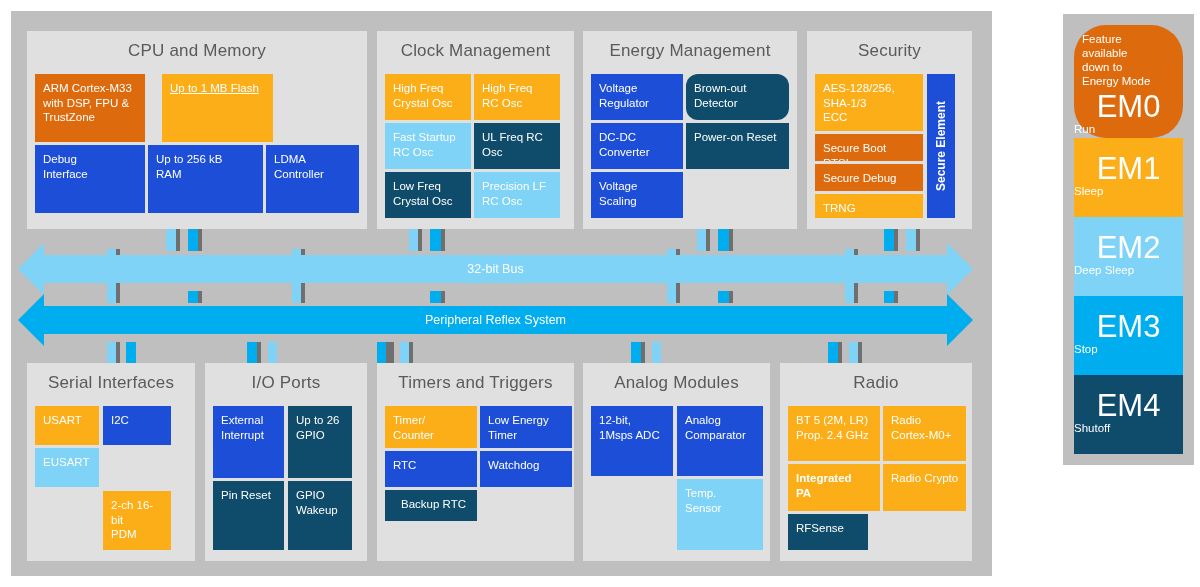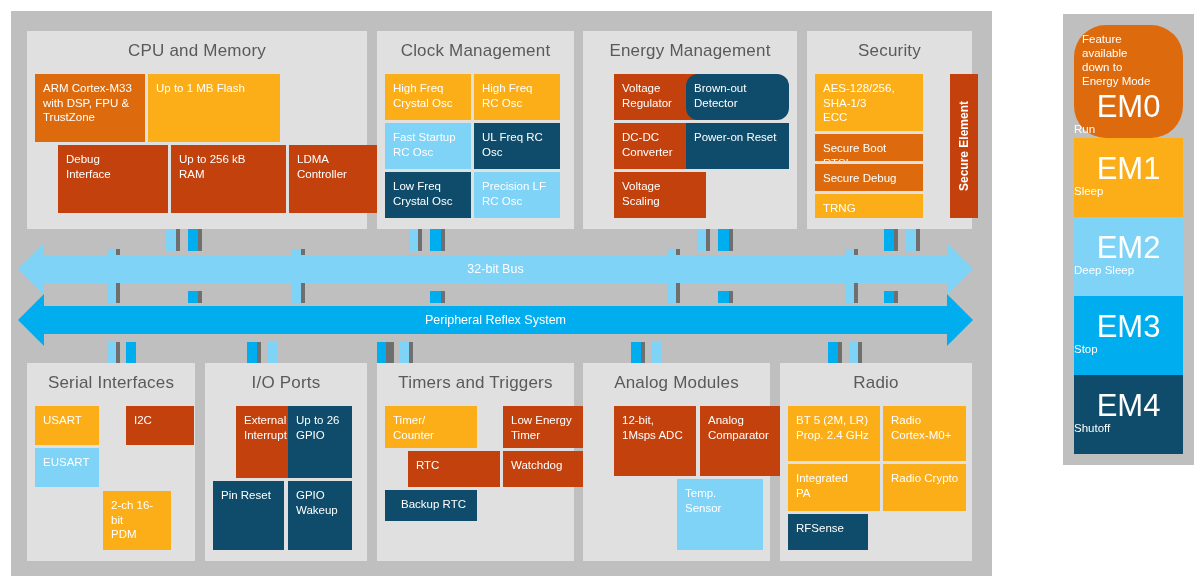--- a/index.html
+++ b/index.html
@@ -30,21 +30,21 @@
   .blk{
     position:absolute;box-sizing:border-box;
     color:#ffffff;font-size:11.5px;line-height:14.5px;
     padding:7px 7px 4px 8px;
     overflow:hidden;
     font-weight:400;
   }
   .blk.em0{background:#dd6b0d;}
   .blk.em1{background:#fbae17;}
   .blk.em2{background:#7ed3f7;}
-  .blk.em3{background:#c2410c;margin-left:23px;}
+  .blk.em3{background:#1d4ed8;}
   .blk.em4{background:#0f4c6b;}
   .blk .l{display:block;}
 
   
   .blk.vert{
     padding:0;display:flex;align-items:center;justify-content:center;
   }
   .blk.vert span{
     writing-mode:vertical-rl;transform:rotate(180deg);
     font-size:12px;white-space:nowrap;font-weight:700;
@@ -106,21 +106,21 @@
   <div class="chip-frame"></div>
 
   <div id="layer">
       <div class="group" style="left: 27px; top: 31px; width: 340px; height: 198px;">
         <div class="group-title">CPU and Memory</div>
         <div class="blk em0" style="left: 8px; top: 43px; width: 110px; height: 68px;">
           <span class="l">ARM Cortex-M33</span>
           <span class="l">with DSP, FPU &amp;</span>
           <span class="l">TrustZone</span>
         </div>
-        <div class="blk em1" style="left: 121px; top: 43px; width: 132px; height: 68px;">
+        <div class="blk em1" style="left: 135px; top: 43px; width: 111px; height: 68px; text-decoration: underline;">
           <span class="l">Up to 1 MB Flash</span>
         </div>
         <div class="blk em3" style="left: 8px; top: 114px; width: 110px; height: 68px;">
           <span class="l">Debug</span>
           <span class="l">Interface</span>
         </div>
         <div class="blk em3" style="left: 121px; top: 114px; width: 115px; height: 68px;">
           <span class="l">Up to 256 kB</span>
           <span class="l">RAM</span>
         </div>
@@ -270,21 +270,21 @@
       <div class="group" style="left: 780px; top: 363px; width: 192px; height: 198px;">
         <div class="group-title">Radio</div>
         <div class="blk em1" style="left: 8px; top: 43px; width: 92px; height: 55px;">
           <span class="l">BT 5 (2M, LR)</span>
           <span class="l">Prop. 2.4 GHz</span>
         </div>
         <div class="blk em1" style="left: 103px; top: 43px; width: 83px; height: 55px;">
           <span class="l">Radio</span>
           <span class="l">Cortex-M0+</span>
         </div>
-        <div class="blk em1" style="left: 8px; top: 101px; width: 92px; height: 47px;">
+        <div class="blk em1" style="left: 8px; top: 101px; width: 92px; height: 47px; font-weight: bold;">
           <span class="l">Integrated</span>
           <span class="l">PA</span>
         </div>
         <div class="blk em1" style="left: 103px; top: 101px; width: 83px; height: 47px;">
           <span class="l">Radio Crypto</span>
         </div>
         <div class="blk em4" style="left: 8px; top: 151px; width: 80px; height: 36px;">
           <span class="l">RFSense</span>
         </div>
       </div>

